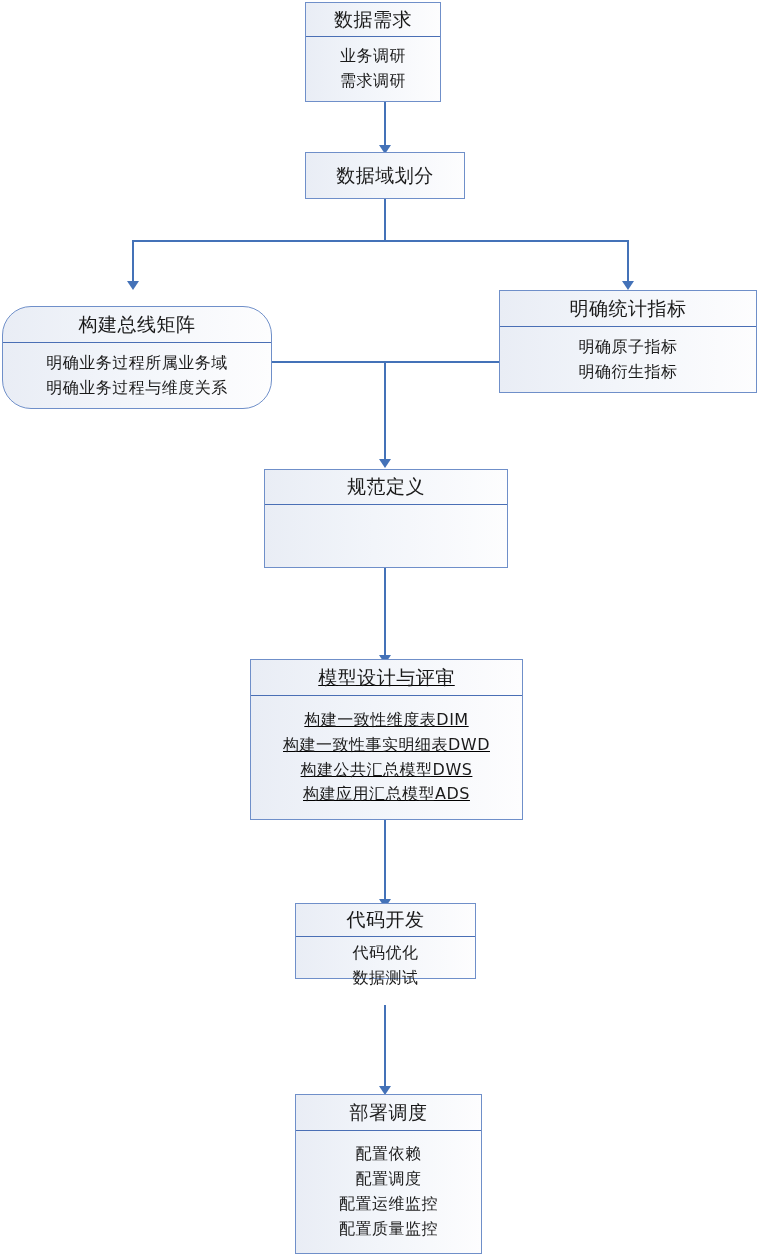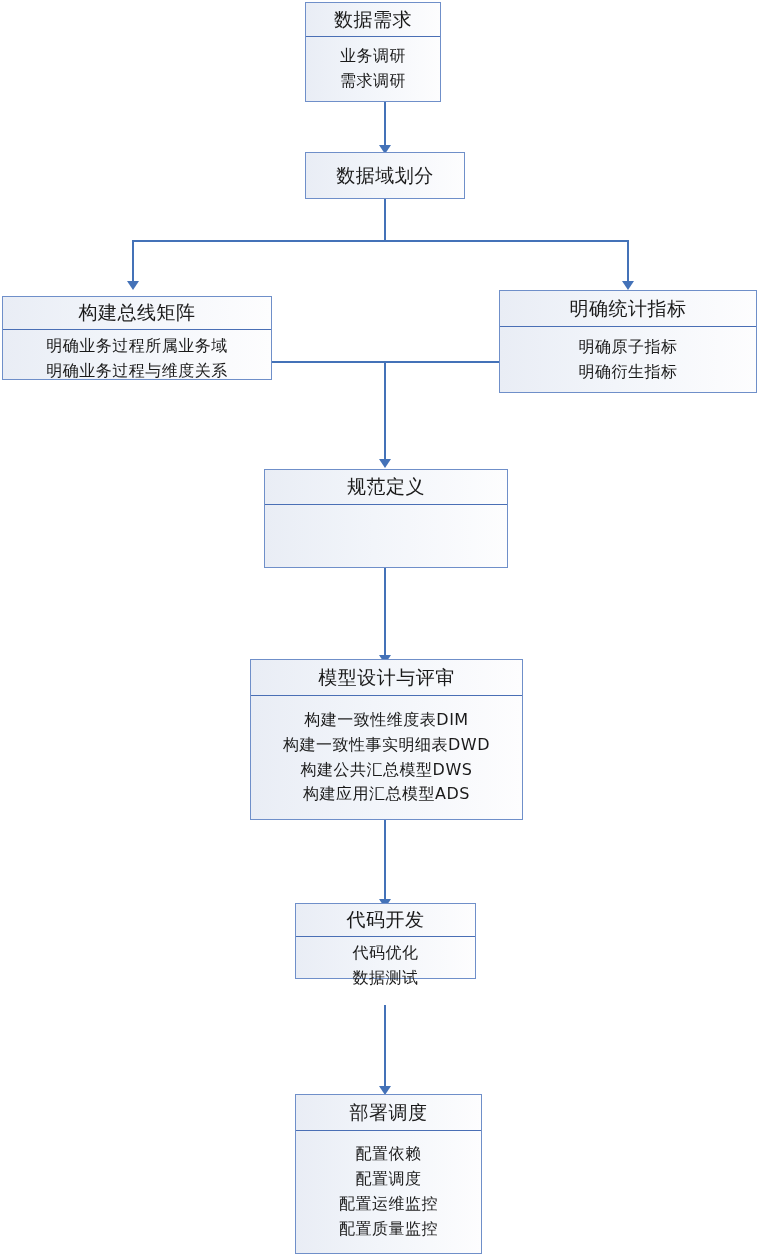--- a/index.html
+++ b/index.html
@@ -114,41 +114,41 @@
     <div class="node-body">
       <span class="body-line">业务调研</span>
       <span class="body-line">需求调研</span>
     </div>
   </div>
 
   <div class="node no-body" style="left:305px; top:152px; width:160px; height:47px;">
     <div class="node-header">数据域划分</div>
   </div>
 
-  <div class="node" style="left:2px; top:296px; width:270px; height:84px;">
+  <div class="node" style="left:2px; top:306px; width:270px; height:103px;border-radius:29px;">
     <div class="node-header" style="height:36px;">构建总线矩阵</div>
     <div class="node-body">
       <span class="body-line">明确业务过程所属业务域</span>
       <span class="body-line">明确业务过程与维度关系</span>
     </div>
   </div>
 
   <div class="node" style="left:499px; top:290px; width:258px; height:103px;">
     <div class="node-header" style="height:36px;">明确统计指标</div>
     <div class="node-body">
       <span class="body-line">明确原子指标</span>
       <span class="body-line">明确衍生指标</span>
     </div>
   </div>
 
   <div class="node" style="left:264px; top:469px; width:244px; height:99px;">
     <div class="node-header" style="height:35px;">规范定义</div>
   </div>
 
-  <div class="node" style="left:250px; top:659px; width:273px; height:161px;">
+  <div class="node" style="left:250px; top:659px; width:273px; height:161px;text-decoration:underline;">
     <div class="node-header" style="height:36px;">模型设计与评审</div>
     <div class="node-body">
       <span class="body-line">构建一致性维度表DIM</span>
       <span class="body-line">构建一致性事实明细表DWD</span>
       <span class="body-line">构建公共汇总模型DWS</span>
       <span class="body-line">构建应用汇总模型ADS</span>
     </div>
   </div>
 
   <div class="node" style="left:295px; top:903px; width:181px; height:76px;">

